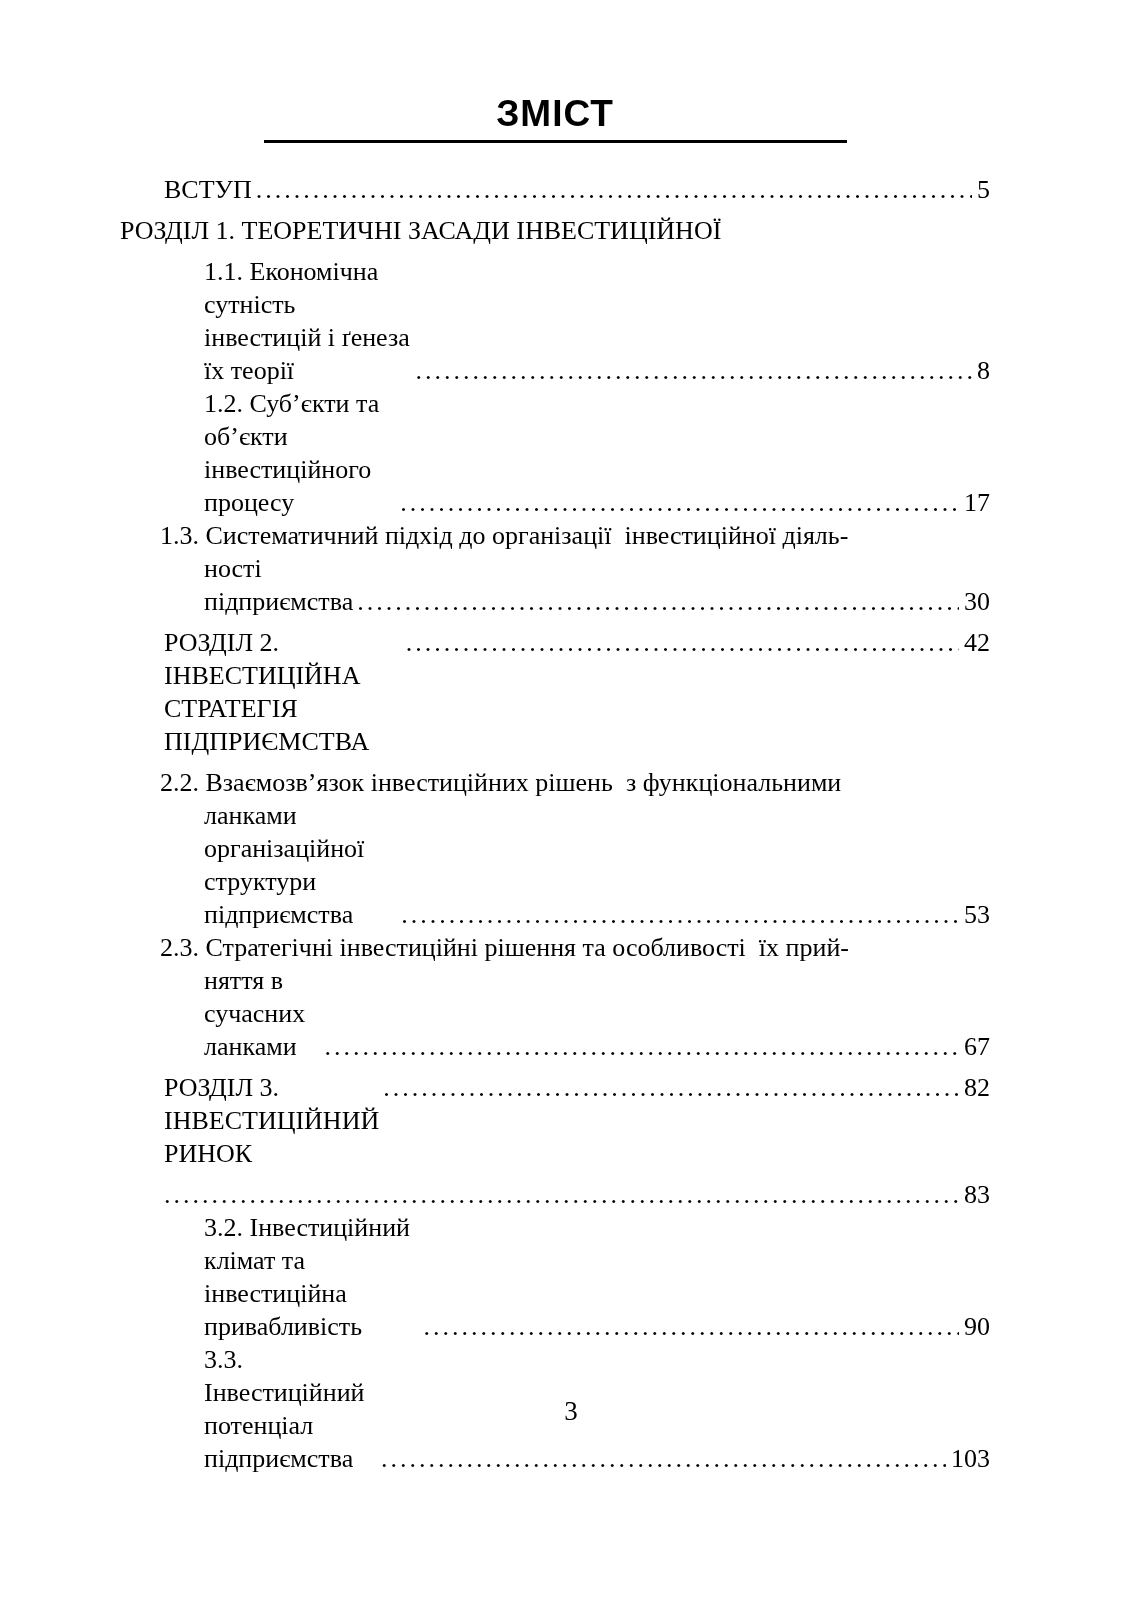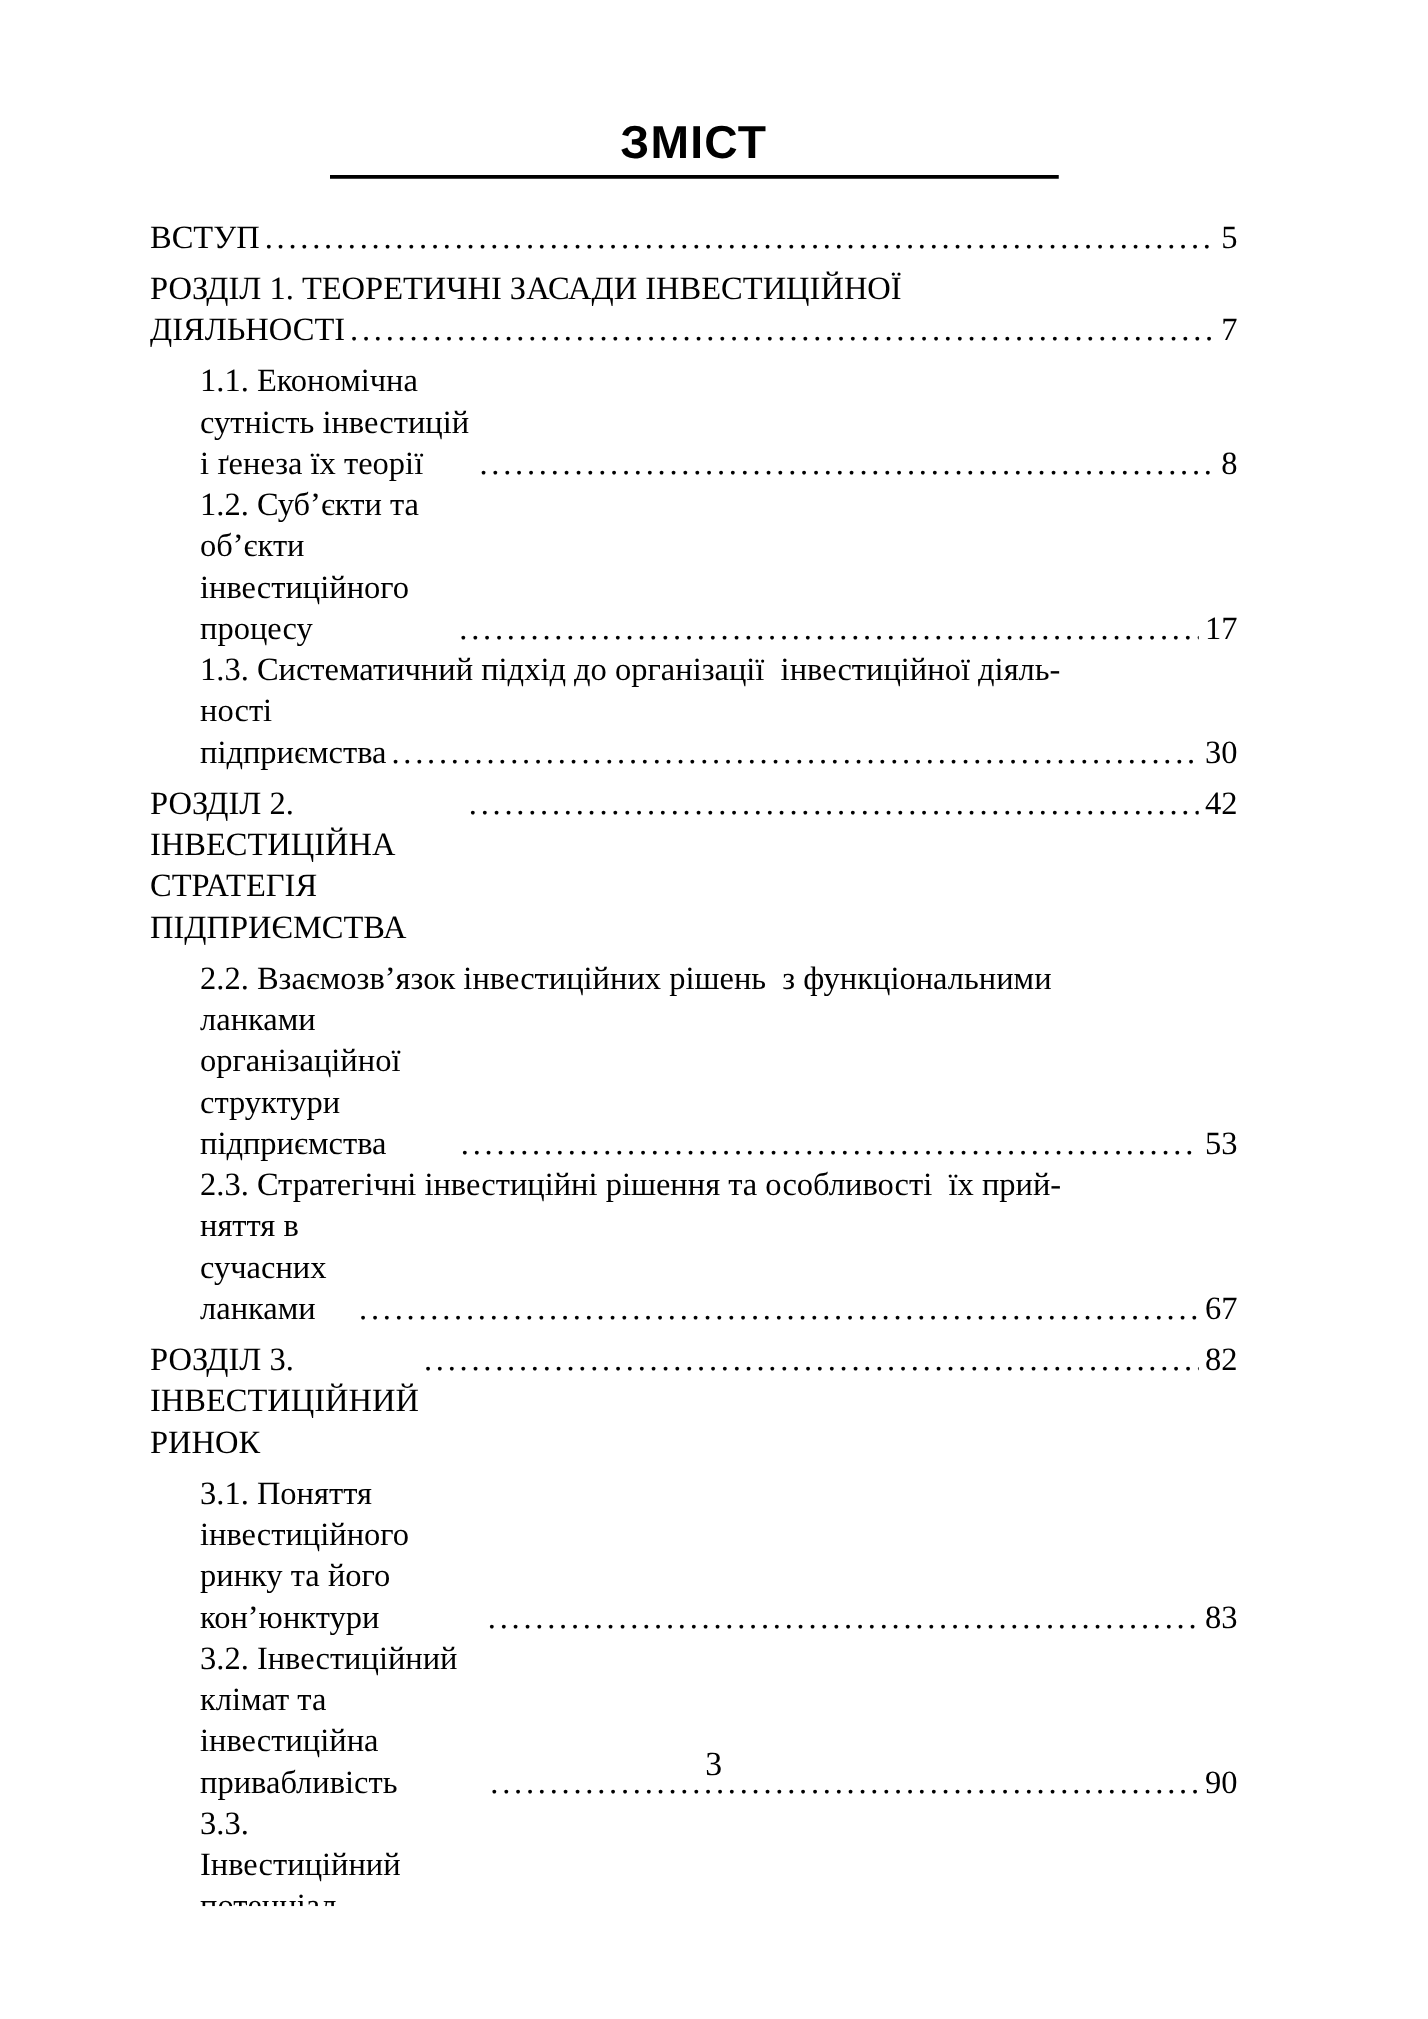--- a/index.html
+++ b/index.html
@@ -29,21 +29,21 @@
     height: 3px;
     background: #000000;
     margin: 4px auto 0 auto;
   }
   .toc { width: 100%; }
   .entry { line-height: 33px; }
   .entry.chapter { margin: 8px 0; }
   .entry.section .line { padding-left: 40px; align-items: flex-end; }
   .line .txt { white-space: pre-wrap; }
   .line.last { display: flex; align-items: baseline; }
-  .line.last .txt { flex: 0 1 auto; }
+  .line.last .txt { flex: 0 1 auto; margin-left: 44px; }
   .dots {
     flex: 1 1 auto;
     min-width: 22px;
     overflow: hidden;
     white-space: nowrap;
     margin: 0 5px 0 4px;
   }
   .dots::before {
     content: "....................................................................................................................................................................";
     letter-spacing: 3px;
@@ -70,25 +70,20 @@
   <nav class="toc" id="toc">
       <div class="entry chapter">
         <div class="line last">
           <span class="txt">ВСТУП</span>
           <span class="dots"></span>
           <span class="pg">5</span>
         </div>
       </div>
       <div class="entry chapter">
         <div class="line"><span class="txt">РОЗДІЛ 1. ТЕОРЕТИЧНІ ЗАСАДИ ІНВЕСТИЦІЙНОЇ</span></div>
-        <div class="line last">
-          <span class="txt">ДІЯЛЬНОСТІ</span>
-          <span class="dots"></span>
-          <span class="pg">7</span>
-        </div>
       </div>
       <div class="entry section">
         <div class="line last">
           <span class="txt">1.1. Економічна сутність інвестицій і ґенеза їх теорії</span>
           <span class="dots"></span>
           <span class="pg">8</span>
         </div>
       </div>
       <div class="entry section">
         <div class="line last">
@@ -130,21 +125,20 @@
       </div>
       <div class="entry chapter">
         <div class="line last">
           <span class="txt">РОЗДІЛ 3. ІНВЕСТИЦІЙНИЙ РИНОК</span>
           <span class="dots"></span>
           <span class="pg">82</span>
         </div>
       </div>
       <div class="entry section">
         <div class="line last">
-          <span class="txt">3.1. Поняття інвестиційного ринку та його кон’юнктури</span>
           <span class="dots"></span>
           <span class="pg">83</span>
         </div>
       </div>
       <div class="entry section">
         <div class="line last">
           <span class="txt">3.2. Інвестиційний клімат та інвестиційна привабливість</span>
           <span class="dots"></span>
           <span class="pg">90</span>
         </div>

